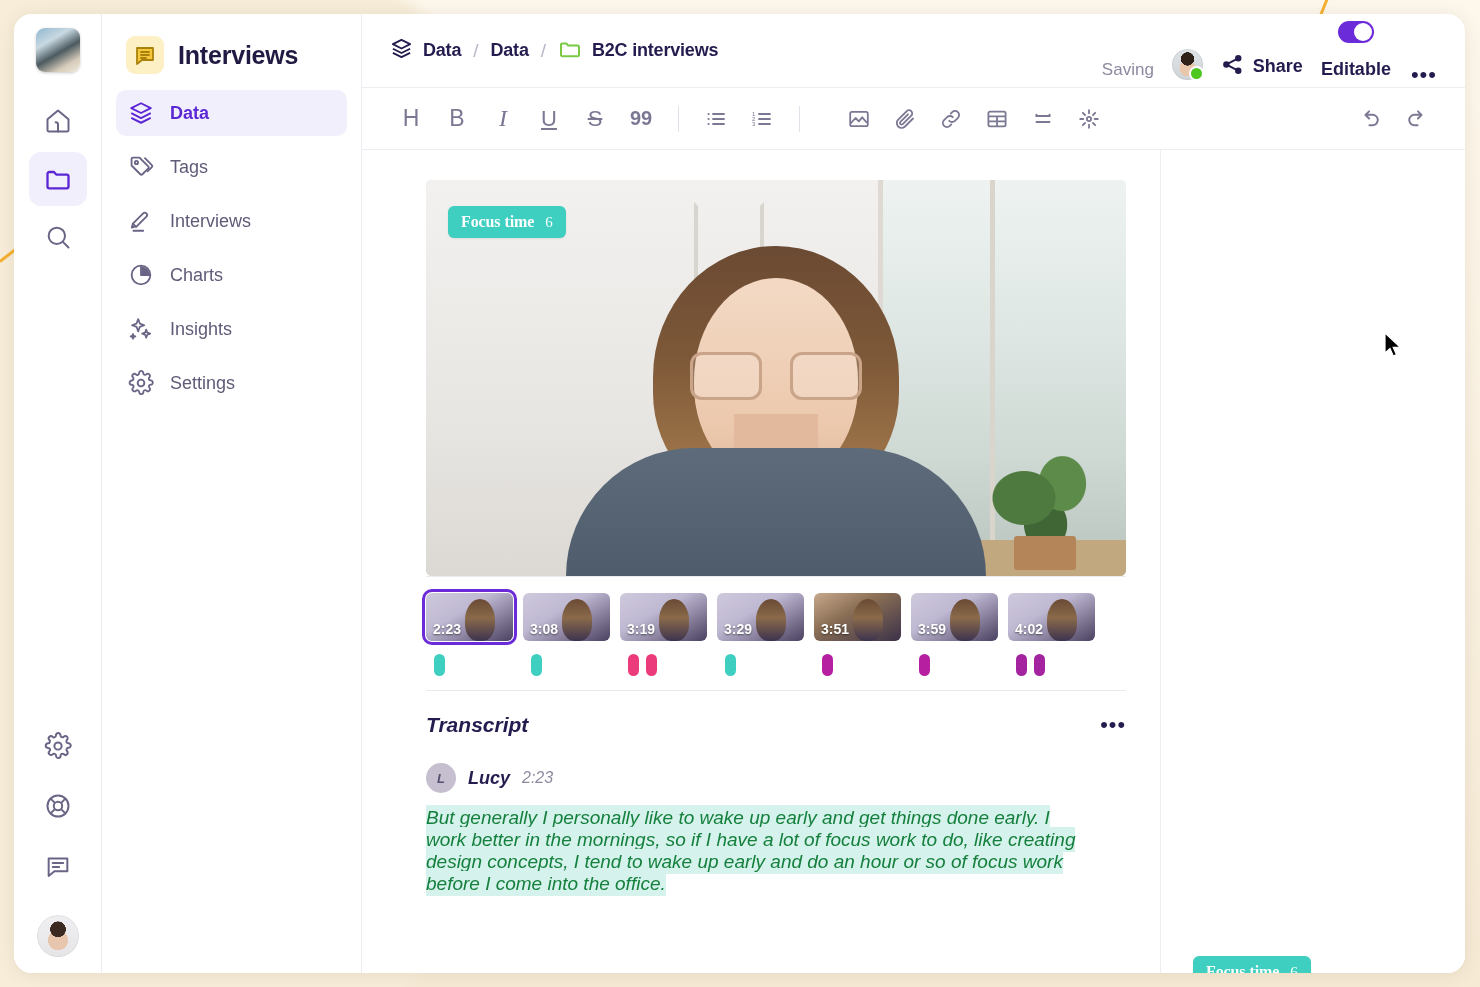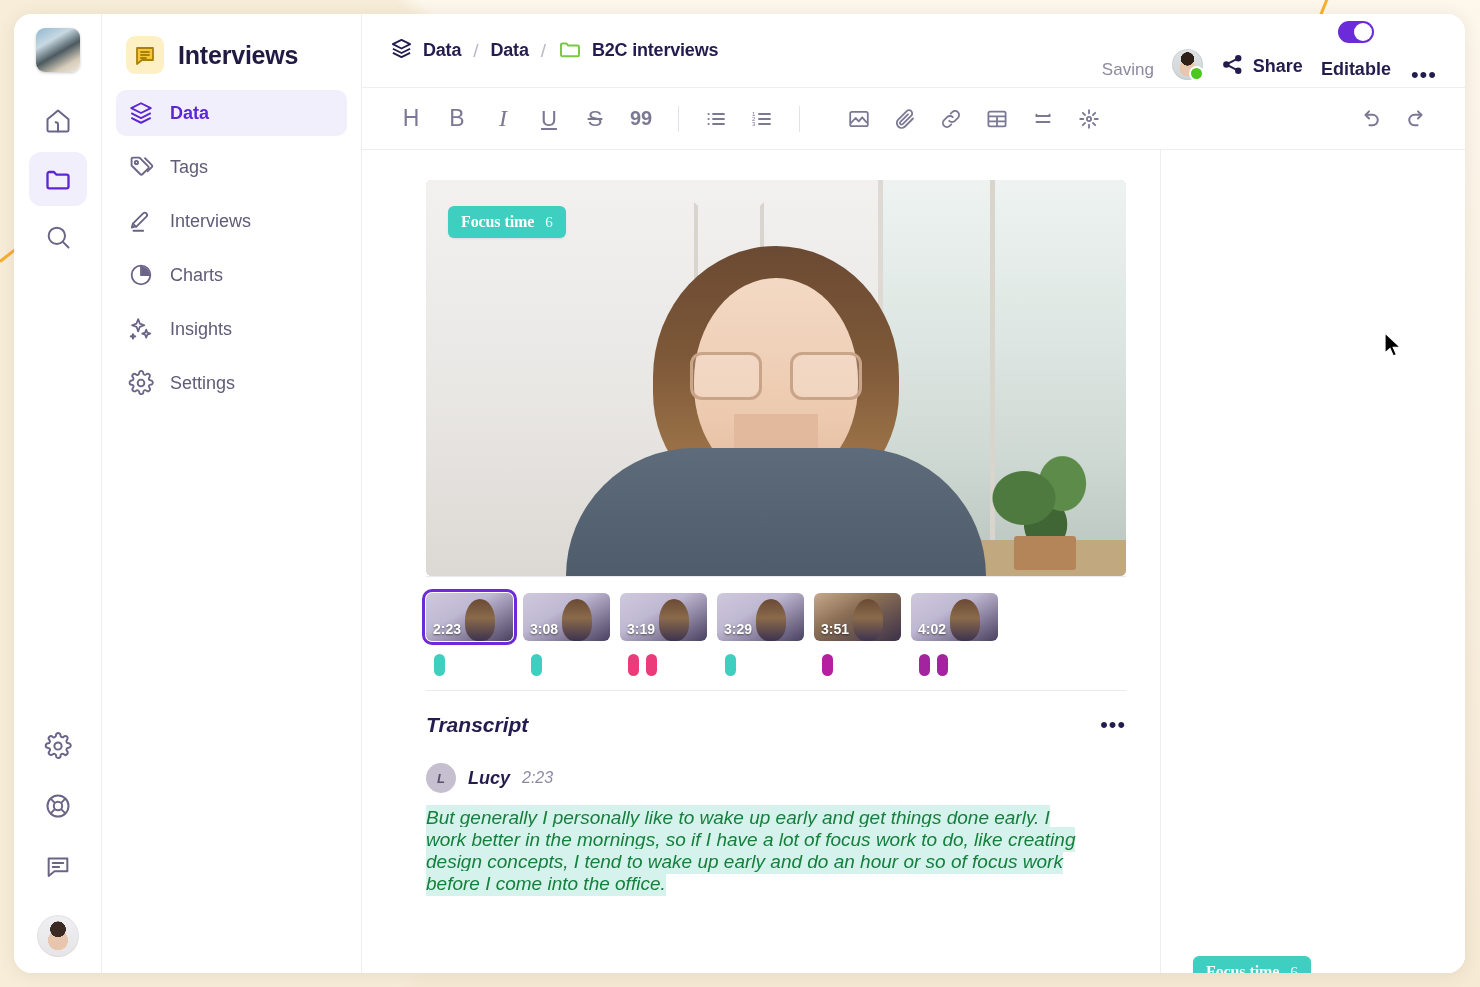--- a/index.html
+++ b/index.html
@@ -655,20 +655,29 @@
                 <div class="thumb-cell">
                   <div class="thumb alt">
                     <div class="tface"></div>
                     <span class="tlabel">3:51</span>
                   </div>
                   <div class="tag-dots">
                     <span class="tag-dot" style="background:#b51fa0"></span>
                   </div>
                 </div>
 
+                <div class="thumb-cell">
+                  <div class="thumb">
+                    <div class="tface"></div>
+                    <span class="tlabel">3:59</span>
+                  </div>
+                  <div class="tag-dots">
+                    <span class="tag-dot" style="background:#b51fa0"></span>
+                  </div>
+                </div>
 
                 <div class="thumb-cell">
                   <div class="thumb">
                     <div class="tface"></div>
                     <span class="tlabel">4:02</span>
                   </div>
                   <div class="tag-dots">
                     <span class="tag-dot" style="background:#a3249e"></span>
                     <span class="tag-dot" style="background:#a3249e"></span>
                   </div>

